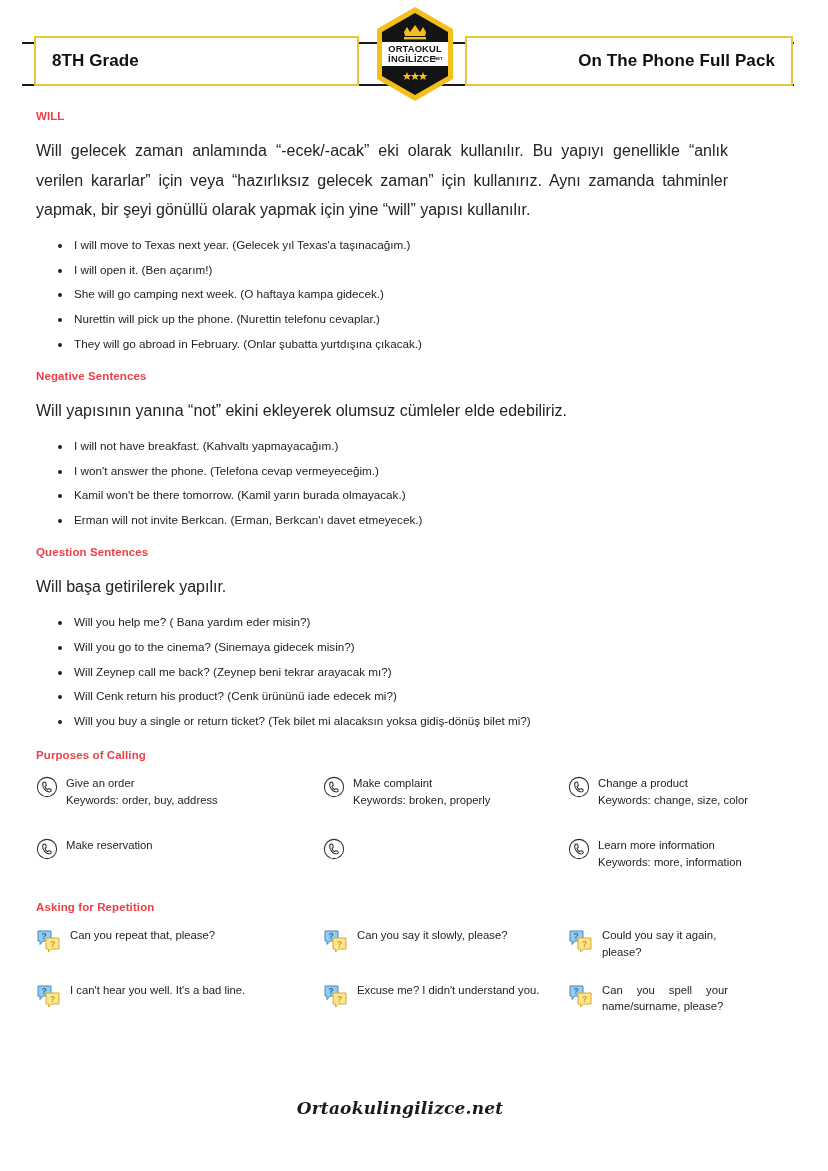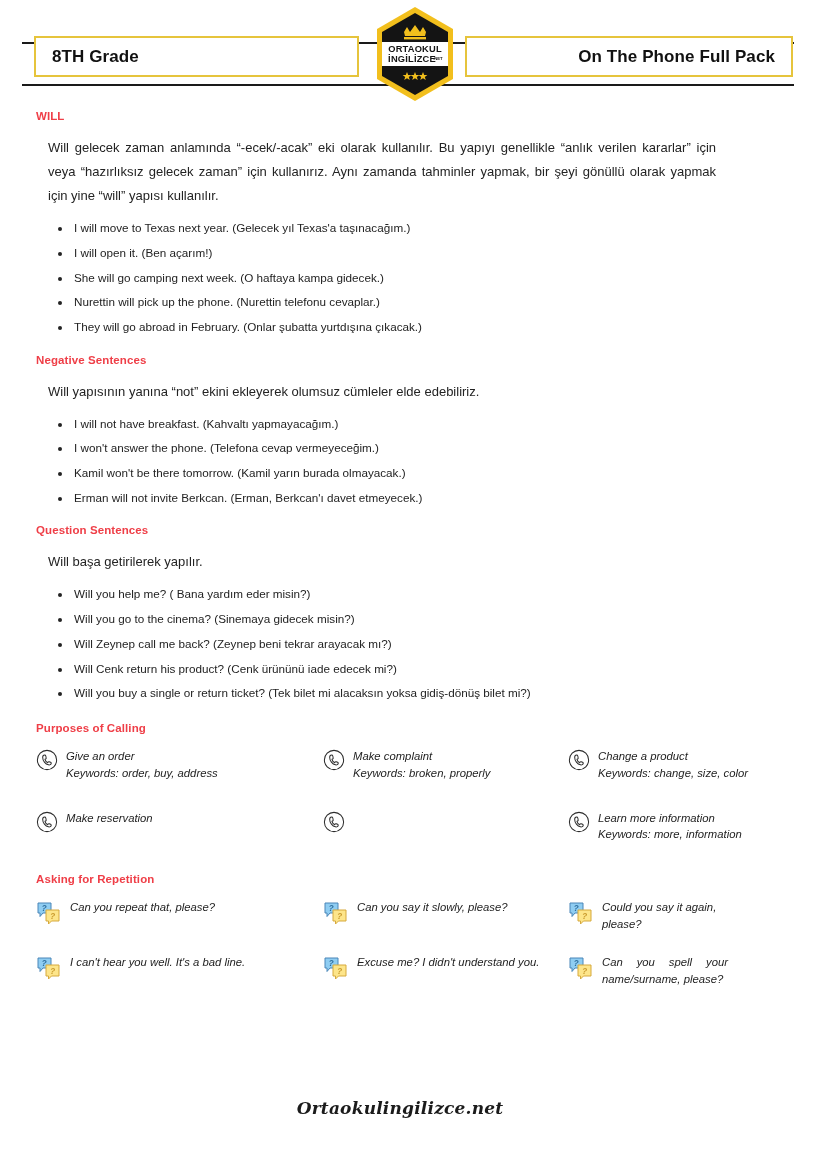--- a/index.html
+++ b/index.html
@@ -27,21 +27,21 @@
     width: 772px;
     height: 2px;
     background: #1a1a1a;
   }
   .header-rule.top { top: 42px; }
   .header-rule.bottom { top: 84px; }
 
   .header-box {
     position: absolute;
     top: 36px;
-    height: 41px;
+    height: 50px;
     border: 2px solid #e6c43c;
     background: #ffffff;
     display: flex;
     align-items: center;
   }
   .header-box.left { left: 34px; width: 325px; }
   .header-box.right { left: 465px; width: 328px; justify-content: flex-end; }
 
   .header-title {
     font-size: 17px;
@@ -74,23 +74,23 @@
   h2.sec {
     color: #ef3e47;
     font-size: 11.5px;
     font-weight: bold;
     margin: 0 0 14px 0;
     letter-spacing: .1px;
   }
   .section { margin-bottom: 0; }
 
   p.para {
-    font-size: 13px;
+    font-size: 16px;
     line-height: 1.85;
-    margin: 12px;
+    margin: 0;
     text-align: justify;
     color: #232323;
   }
 
   ul.bullets {
     margin: 14px 0 0 0;
     padding-left: 22px;
     list-style: none;
   }
   ul.bullets li {
@@ -109,21 +109,20 @@
     border-radius: 50%;
     background: #232323;
   }
 
   
   .grid3 {
     display: grid;
     grid-template-columns: 287px 245px 1fr;
     row-gap: 28px;
     margin-top: 6px;
-    font-style: italic;
   }
   .cell {
     display: flex;
     align-items: flex-start;
     gap: 8px;
   }
   .cell .ico { flex: 0 0 auto; margin-top: 1px; }
   .cell .txt { flex: 1 1 auto; }
   .cell .line {
     font-size: 11.3px;

